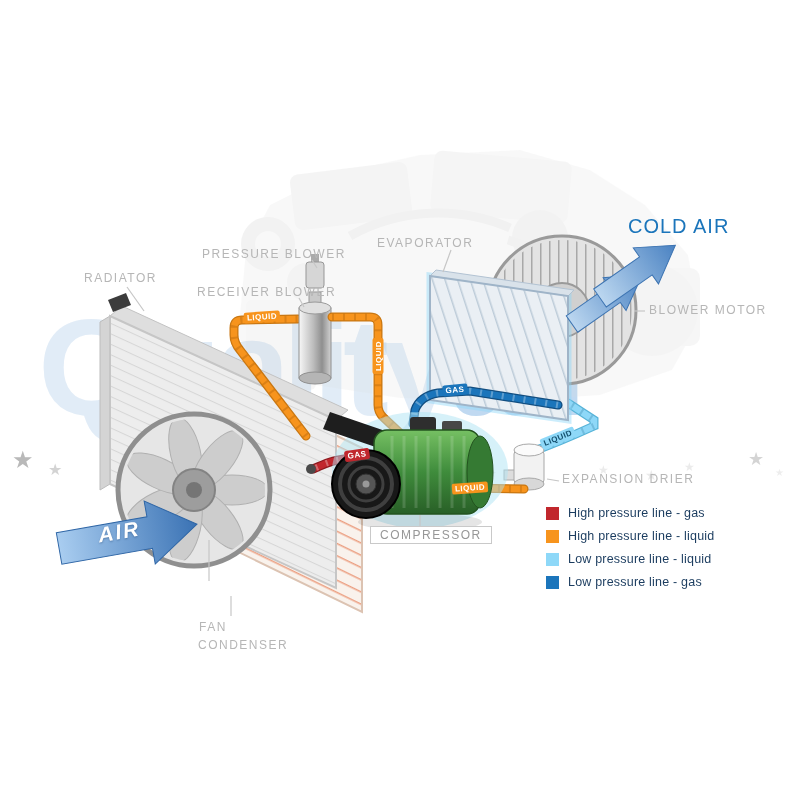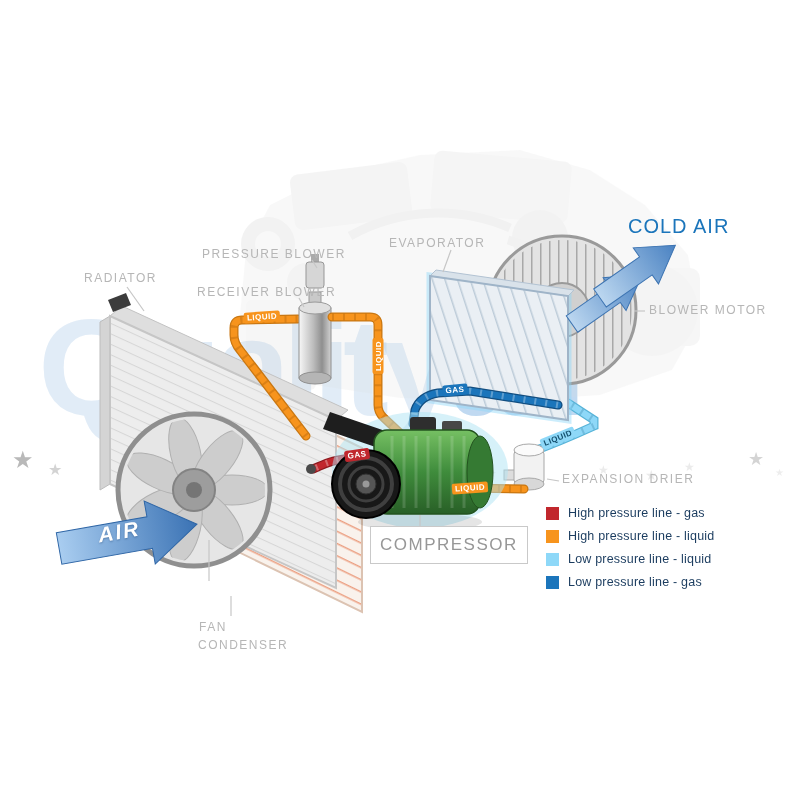--- a/index.html
+++ b/index.html
@@ -9,22 +9,22 @@
   .watermark{position:absolute;left:38px;top:298px;font-size:138px;font-weight:bold;
              letter-spacing:-8px;line-height:1;white-space:nowrap;z-index:1;user-select:none;}
   .wm1{color:rgba(175,205,235,0.38);}
   .wm2{color:rgba(140,185,230,0.55);}
   .star{position:absolute;z-index:1;line-height:1;user-select:none;}
   
   .diagram{position:absolute;left:0;top:0;z-index:2;}
   
   .lbl{position:absolute;z-index:3;font-size:12px;color:#b6b6b6;letter-spacing:1.5px;
        white-space:nowrap;}
-  .lbl-box{position:absolute;z-index:3;font-size:17px;color:#979797;letter-spacing:1.5px;
-       background:#fff;border:1px solid #c9c9c9;padding:8px 9px;white-space:nowrap;}
+  .lbl-box{position:absolute;z-index:3;font-size:12px;color:#979797;letter-spacing:1.5px;
+       background:#fff;border:1px solid #c9c9c9;padding:1px 9px;white-space:nowrap;}
   .coldair{position:absolute;z-index:3;font-size:20px;font-weight:400;color:#1b75bb;
        letter-spacing:1px;white-space:nowrap;}
   .airtxt{position:absolute;z-index:3;font-size:21px;font-weight:bold;font-style:italic;
        color:#ffffff;letter-spacing:2px;text-shadow:0 1px 2px rgba(0,40,90,.35);}
   
   .plabel{position:absolute;z-index:3;font-size:8px;font-weight:bold;color:#fff;
        padding:1px 3px;border-radius:2px;letter-spacing:.5px;white-space:nowrap;}
   
   .legend{position:absolute;left:546px;top:506px;z-index:3;}
   .lrow{display:flex;align-items:center;margin-bottom:9px;}
@@ -242,21 +242,21 @@
       <line x1="559" y1="481" x2="547" y2="479"></line>
       <line x1="209" y1="581" x2="209" y2="540"></line>
       <line x1="231" y1="616" x2="231" y2="596"></line>
       <line x1="420" y1="526" x2="420" y2="515"></line>
     </g>
   </svg>
 
   <div class="lbl" style="left:84px;top:271px">RADIATOR</div>
   <div class="lbl" style="left:202px;top:247px">PRESSURE BLOWER</div>
   <div class="lbl" style="left:197px;top:285px">RECEIVER BLOWER</div>
-  <div class="lbl" style="left:389px;top:236px">EVAPORATOR</div>
+  <div class="lbl" style="left:377px;top:236px">EVAPORATOR</div>
   <div class="lbl" style="left:649px;top:303px">BLOWER MOTOR</div>
   <div class="lbl" style="left:562px;top:472px">EXPANSION DRIER</div>
   <div class="lbl" style="left:199px;top:620px">FAN</div>
   <div class="lbl" style="left:198px;top:638px">CONDENSER</div>
   <div class="lbl-box" style="left:370px;top:526px">COMPRESSOR</div>
 
   <div class="coldair" style="left:628px;top:215px">COLD AIR</div>
   <div class="airtxt" style="left:98px;top:520px;transform:rotate(-10deg)">AIR</div>
 
   <div class="plabel" style="left:262px;top:317px;background:#f7941d;transform:translate(-50%,-50%) rotate(-4deg)">LIQUID</div>

